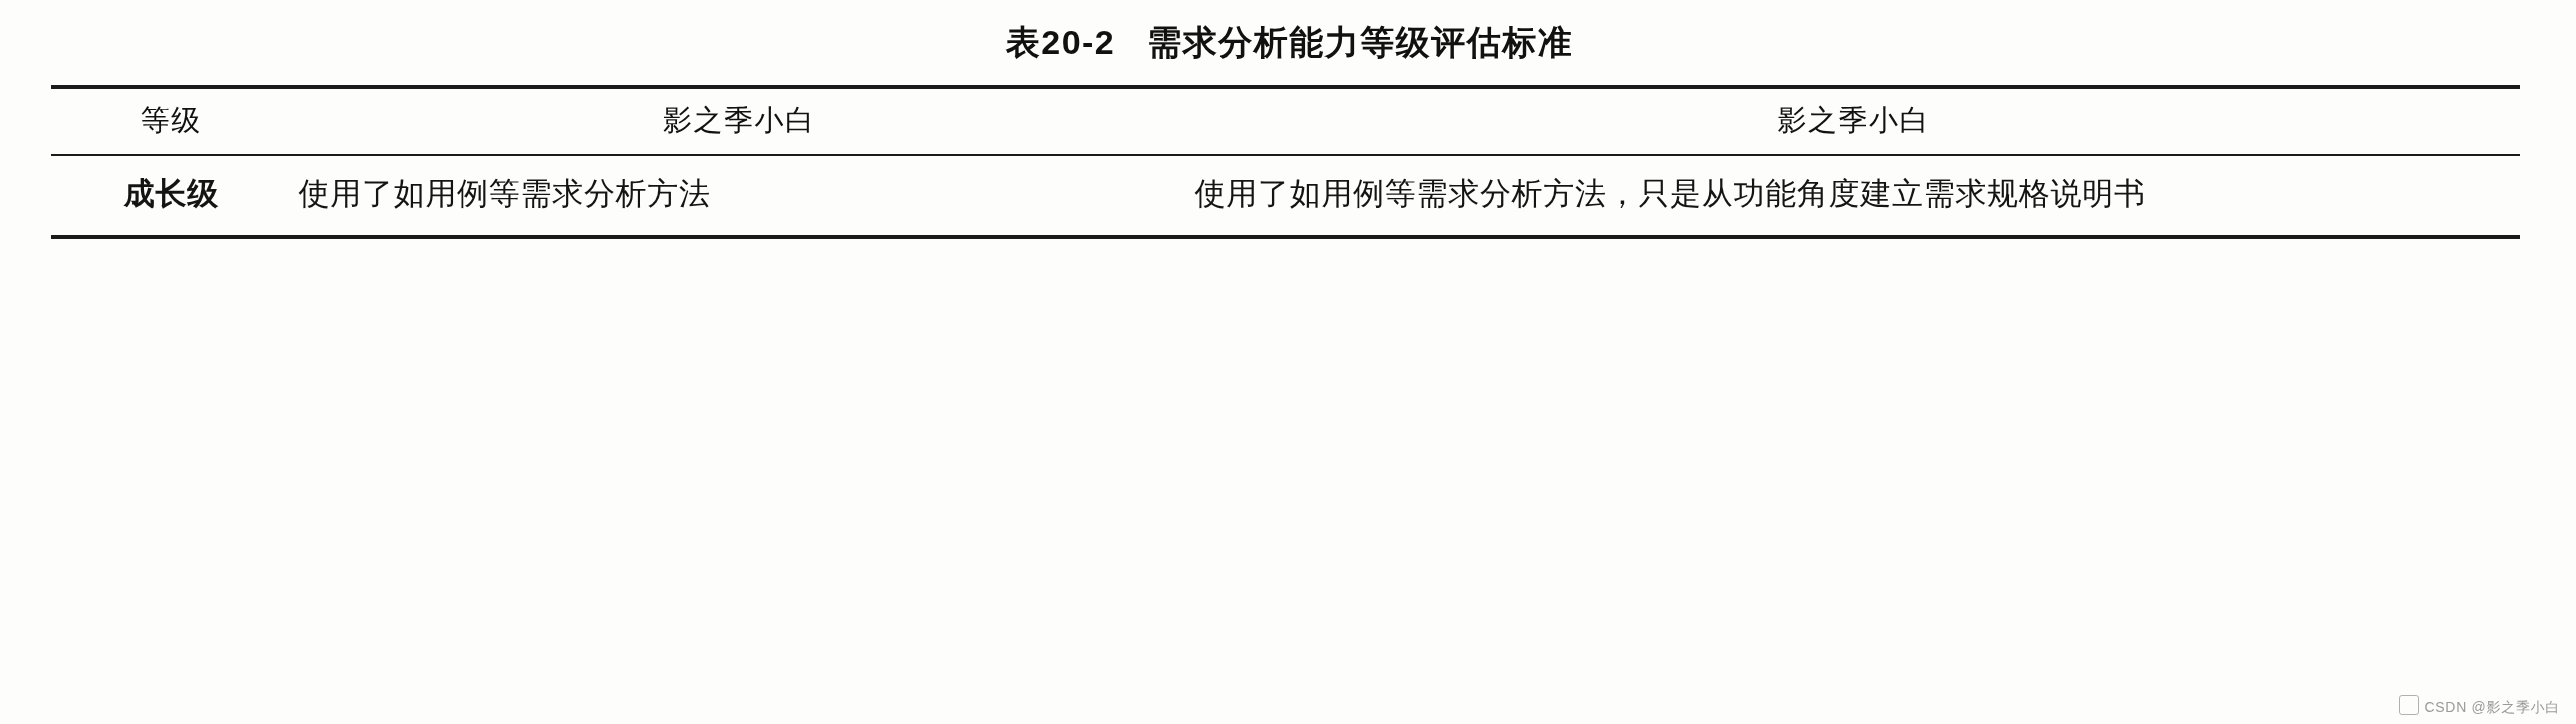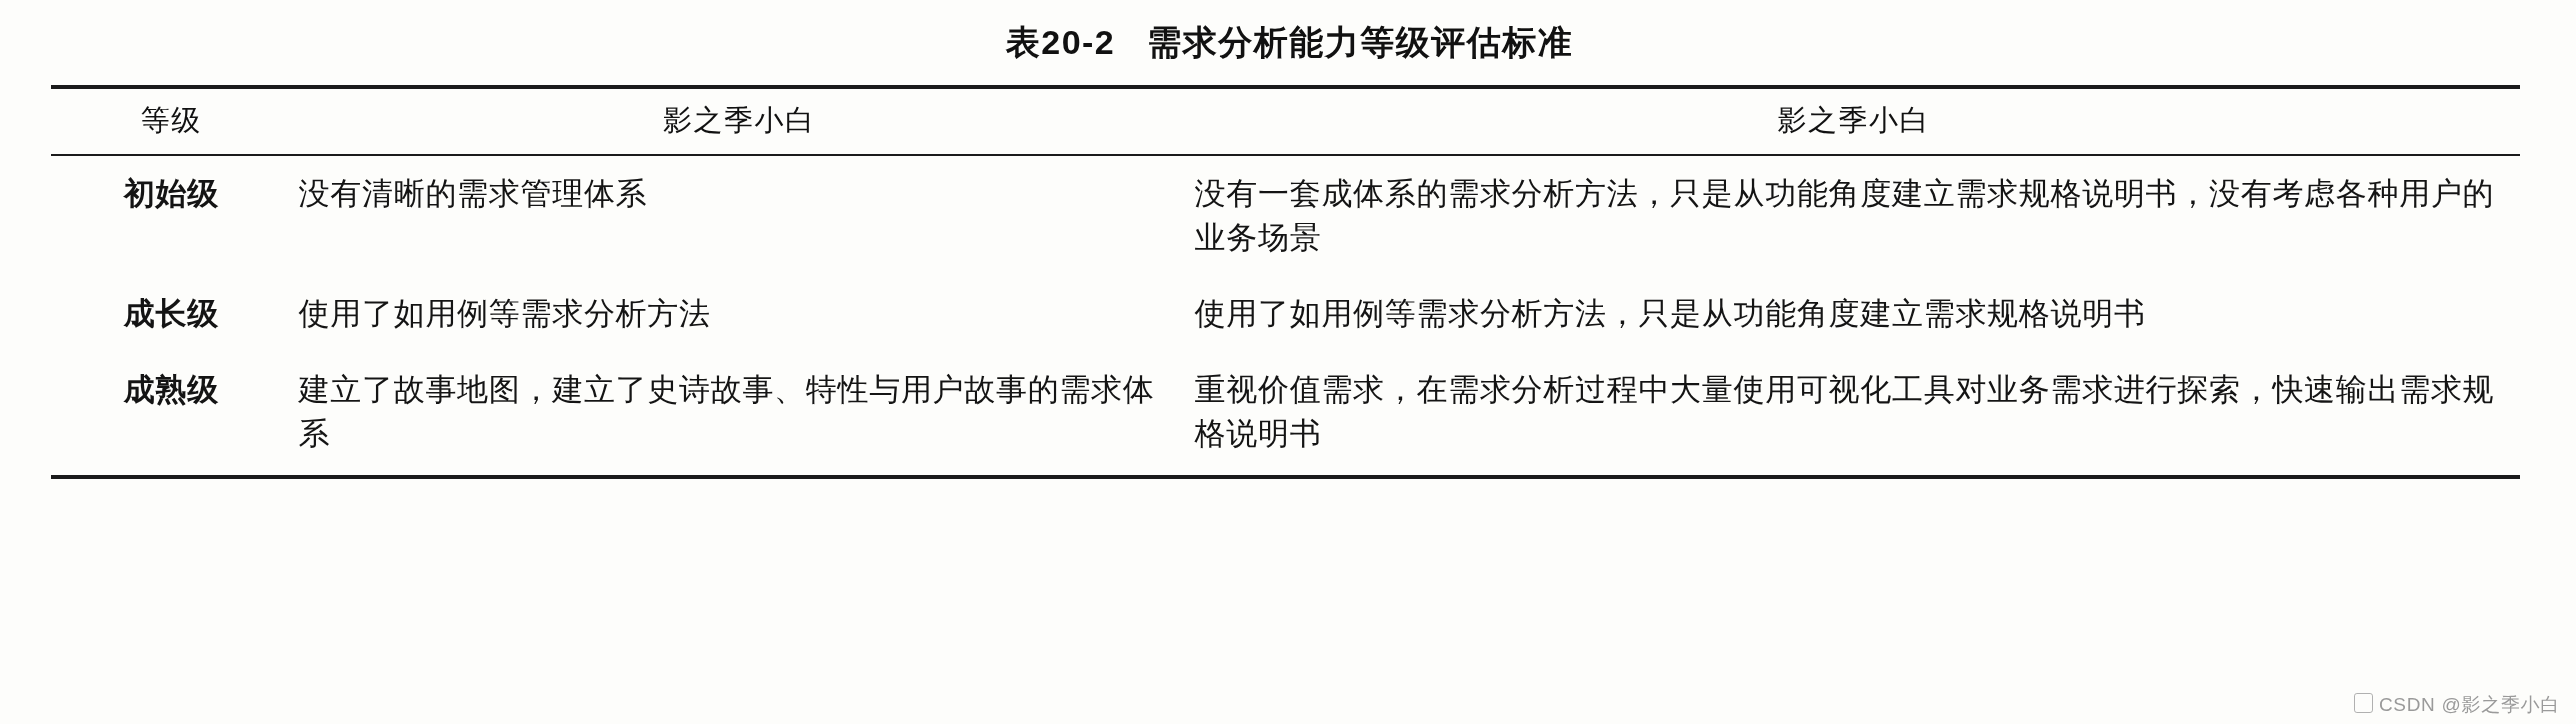--- a/index.html
+++ b/index.html
@@ -87,21 +87,21 @@
     padding-right: 22px;
   }
   td.method {
     padding-left: 26px;
     padding-right: 29px;
   }
   .watermark {
     position: absolute;
     right: 16px;
     bottom: 7.3px;
-    font-size: 19px;
+    font-size: 14px;
     color: #9a9a9a;
     font-family: "Liberation Sans", "DejaVu Sans", sans-serif;
     letter-spacing: 0.7px;
   }
   .wm-logo {
     display: inline-block;
     width: 17.5px;
     height: 17.5px;
     border: 1.5px solid #b0b0b0;
     border-radius: 2.9px;
@@ -128,33 +128,23 @@
       </colgroup>
       <thead>
         <tr>
           <th>等级</th>
           <th>影之季小白</th>
           <th>影之季小白</th>
         </tr>
       </thead>
       <tbody>
         <tr>
-          <td class="level">初始级</td>
-          <td class="mgmt">没有清晰的需求管理体系</td>
-          <td class="method">没有一套成体系的需求分析方法，只是从功能角度建立需求规格说明书，没有考虑各种用户的业务场景</td>
-        </tr>
-        <tr>
           <td class="level">成长级</td>
           <td class="mgmt">使用了如用例等需求分析方法</td>
           <td class="method">使用了如用例等需求分析方法，只是从功能角度建立需求规格说明书</td>
-        </tr>
-        <tr>
-          <td class="level">成熟级</td>
-          <td class="mgmt">建立了故事地图，建立了史诗故事、特性与用户故事的需求体系</td>
-          <td class="method">重视价值需求，在需求分析过程中大量使用可视化工具对业务需求进行探索，快速输出需求规格说明书</td>
         </tr>
       </tbody>
     </table>
   </div>
 
   <div class="watermark">
     <span class="wm-logo"></span><span>CSDN @影之季小白</span>
   </div>
 
 </div>

